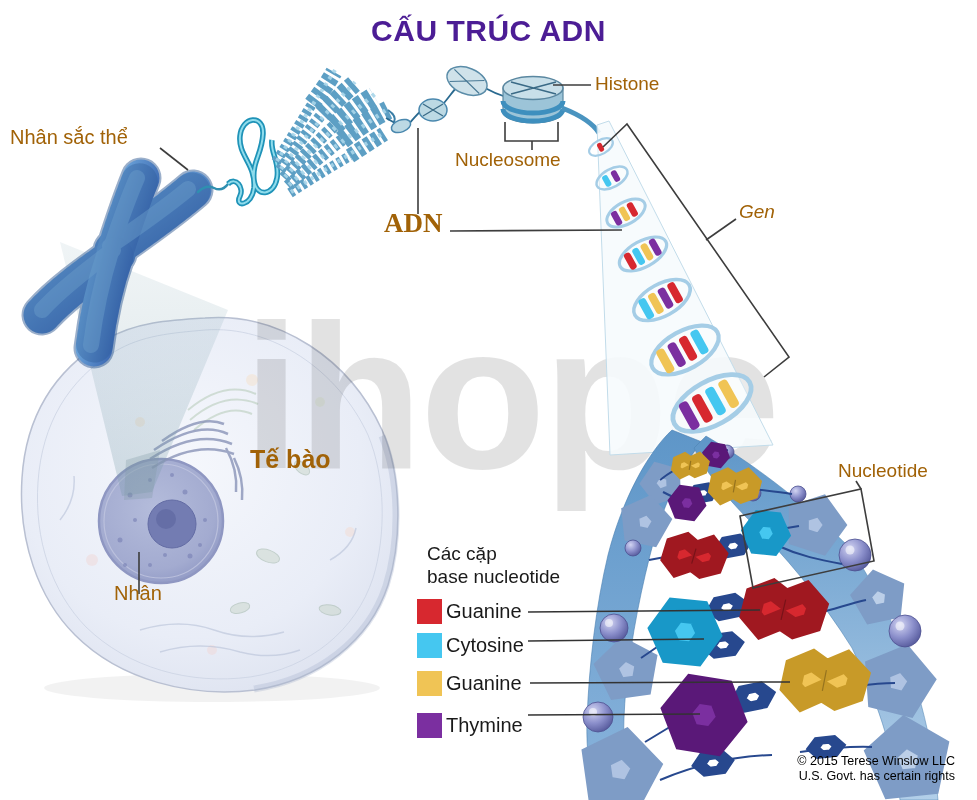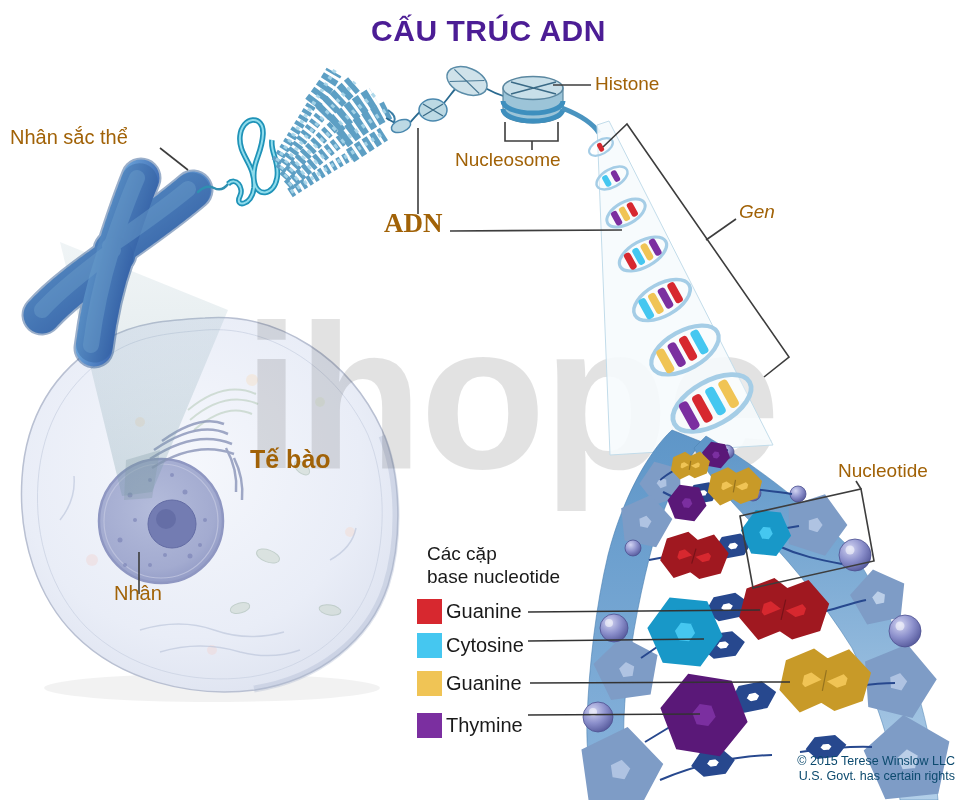--- a/index.html
+++ b/index.html
@@ -9,21 +9,21 @@
   .lbl{position:absolute;white-space:nowrap;font-size:20px;color:#a16207;}
   #title{position:absolute;left:0;right:0;top:14px;text-align:center;
          font-size:30px;font-weight:bold;letter-spacing:.5px;color:#4c1d95;}
   #adn-label{font-size:27px;font-weight:bold;}
   #cell-label{font-size:25px;font-weight:bold;}
   #legend-head{position:absolute;left:418px;top:542px;font-size:19px;line-height:23px;color:#1a1a1a;margin-left:9px;}
   .legend-row{position:absolute;left:417px;display:flex;align-items:center;height:26px;}
   .swatch{width:25px;height:25px;flex:0 0 25px;}
   .legend-row span{margin-left:4px;font-size:20px;}
   #copyright{position:absolute;right:22px;top:754px;text-align:right;
-             font-size:12.5px;line-height:15px;color:#0c4a6e;}
+             font-size:12.5px;line-height:15px;color:#000000;}
 </style>
 </head>
 <body>
 
 <div id="stage">
 
 <svg width="977" height="800" viewBox="0 0 977 800">
   <defs>
     <radialGradient id="gradCell" cx="45%" cy="40%" r="65%">
       <stop offset="0%" stop-color="#f5f7fc"></stop>

